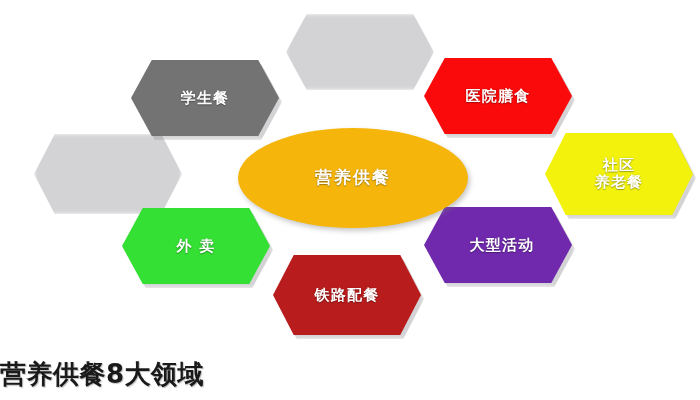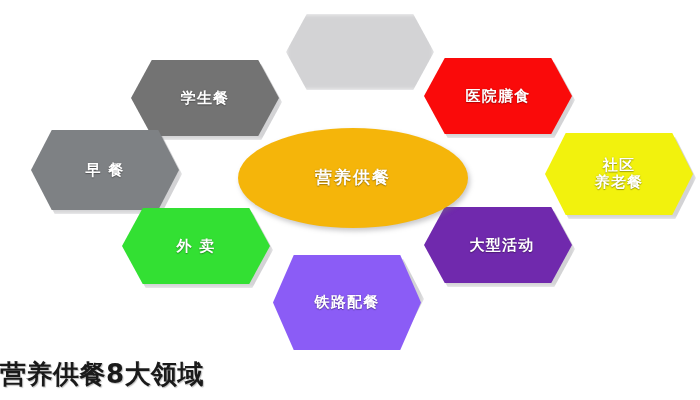--- a/index.html
+++ b/index.html
@@ -94,33 +94,30 @@
     <div class="hex-shadow" style="left: 134px; top: 64px; width: 148px; height: 76px;"></div>
     <div class="hex" style="left: 131px; top: 60px; width: 148px; height: 76px; background: #737373;">
       <div class="hex-label" style="color: rgb(255, 255, 255);">学生餐</div>
     </div>
     <div class="hex-shadow" style="left: 548px; top: 137px; width: 148px; height: 82px;"></div>
     <div class="hex" style="left: 545px; top: 133px; width: 148px; height: 82px; background: rgb(242, 242, 13);">
       <div class="hex-label" style="color: rgb(255, 255, 255);">社区
 养老餐</div>
     </div>
     <div class="hex-shadow" style="left: 34px; top: 134px; width: 148px; height: 80px;"></div>
-    <div class="hex" style="left: 31px; top: 130px; width: 148px; height: 80px; background: rgb(126, 129, 132);">
-      <div class="hex-label" style="color: rgb(255, 255, 255);">早 餐</div>
-    </div>
     <div class="hex-shadow" style="left: 427px; top: 211px; width: 148px; height: 76px;"></div>
     <div class="hex" style="left: 424px; top: 207px; width: 148px; height: 76px; background: rgb(112, 41, 173);">
       <div class="hex-label" style="color: rgb(255, 255, 255); margin-left: 8px;">大型活动</div>
     </div>
     <div class="hex-shadow" style="left: 125px; top: 212px; width: 148px; height: 76px;"></div>
     <div class="hex" style="left: 122px; top: 208px; width: 148px; height: 76px; background: rgb(51, 224, 51);">
       <div class="hex-label" style="color: rgb(255, 255, 255);">外 卖</div>
     </div>
     <div class="hex-shadow" style="left: 276px; top: 259px; width: 148px; height: 80px;"></div>
-    <div class="hex" style="left: 273px; top: 255px; width: 148px; height: 95px; background: #8b5cf6;">
+    <div class="hex" style="left: 273px; top: 255px; width: 148px; height: 80px; background: #b91c1c;">
       <div class="hex-label" style="color: rgb(255, 255, 255);">铁路配餐</div>
     </div>
     <div id="center-ellipse" style="left: 238px; top: 128px; width: 230px; height: 100px; background: rgb(245, 181, 10);">
       <div class="hex-label" style="color: rgb(255, 255, 255);">营养供餐</div>
     </div>
   </div>
 
 <div id="caption">营养供餐8大领域</div>
 
 </body></html>

